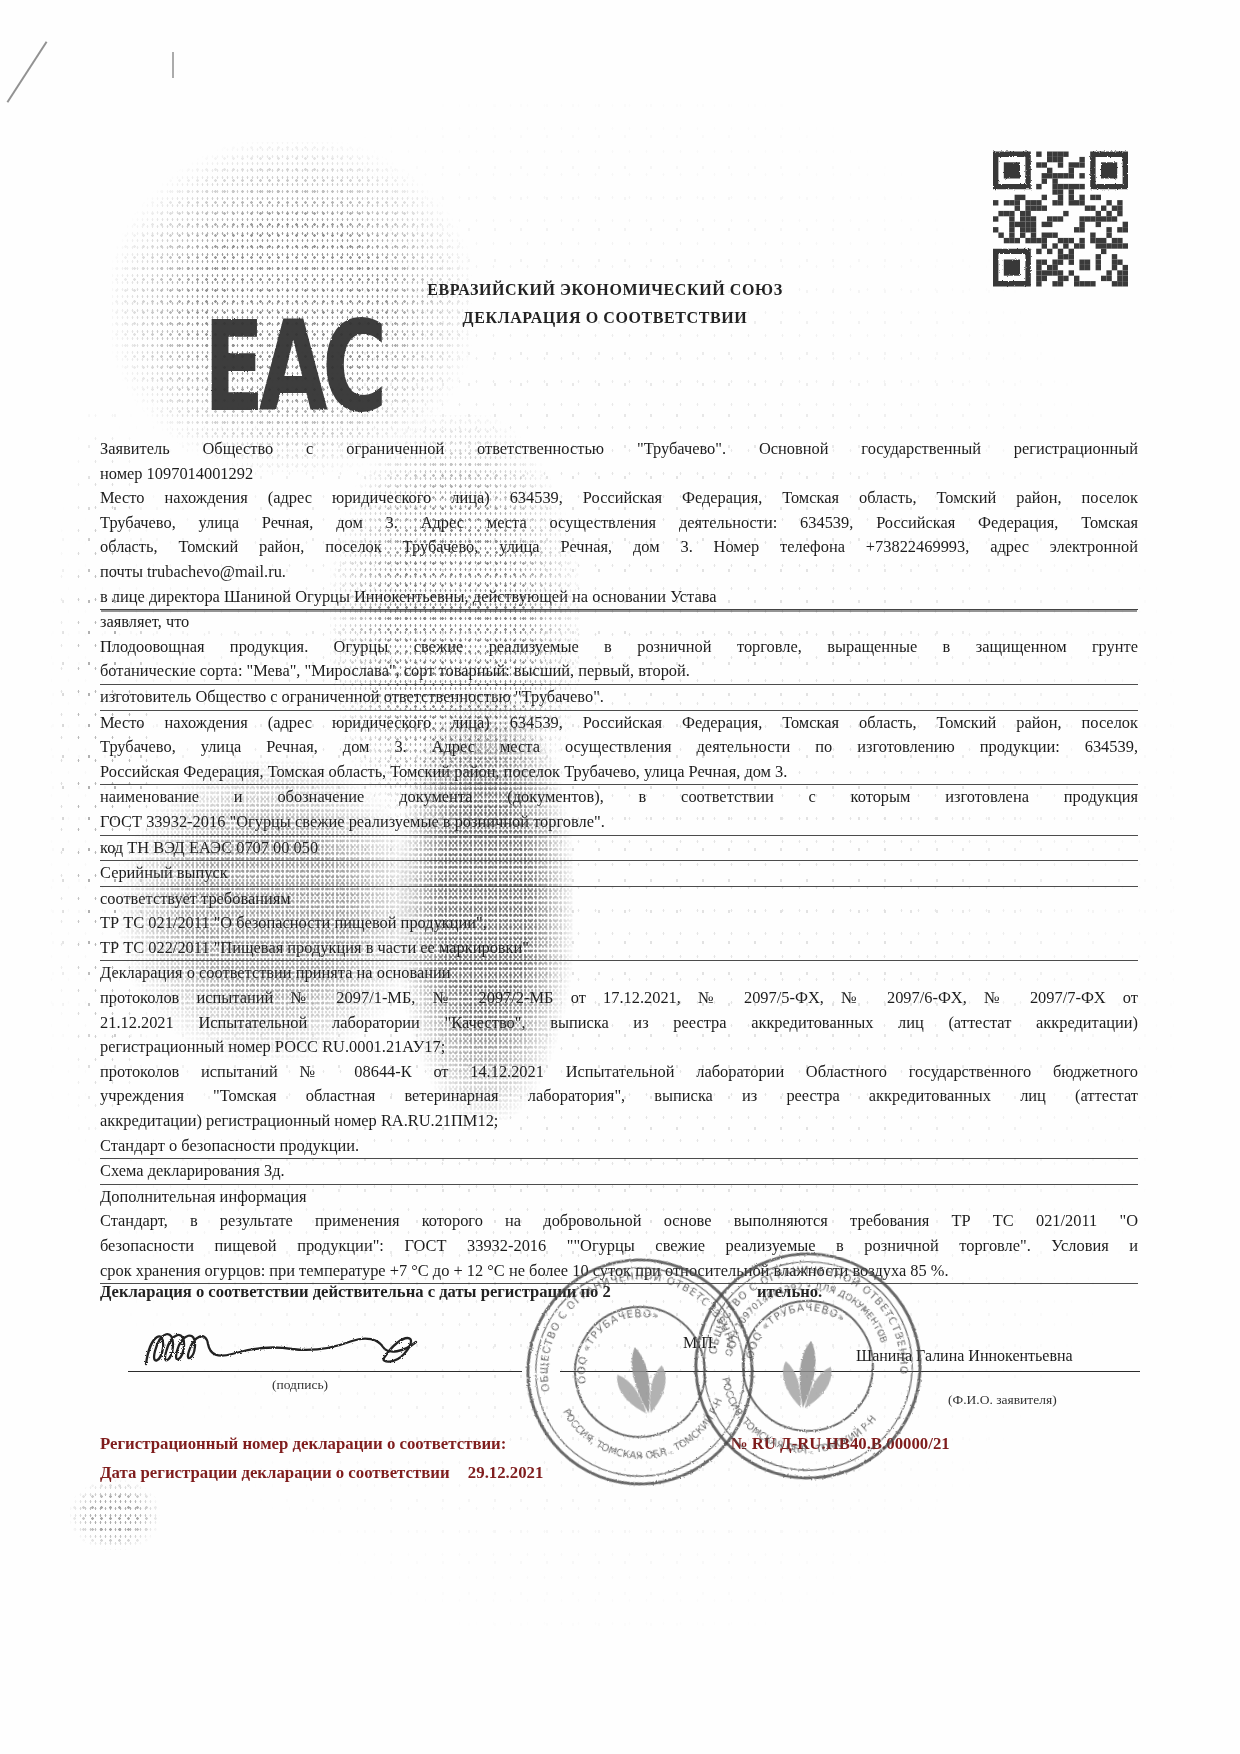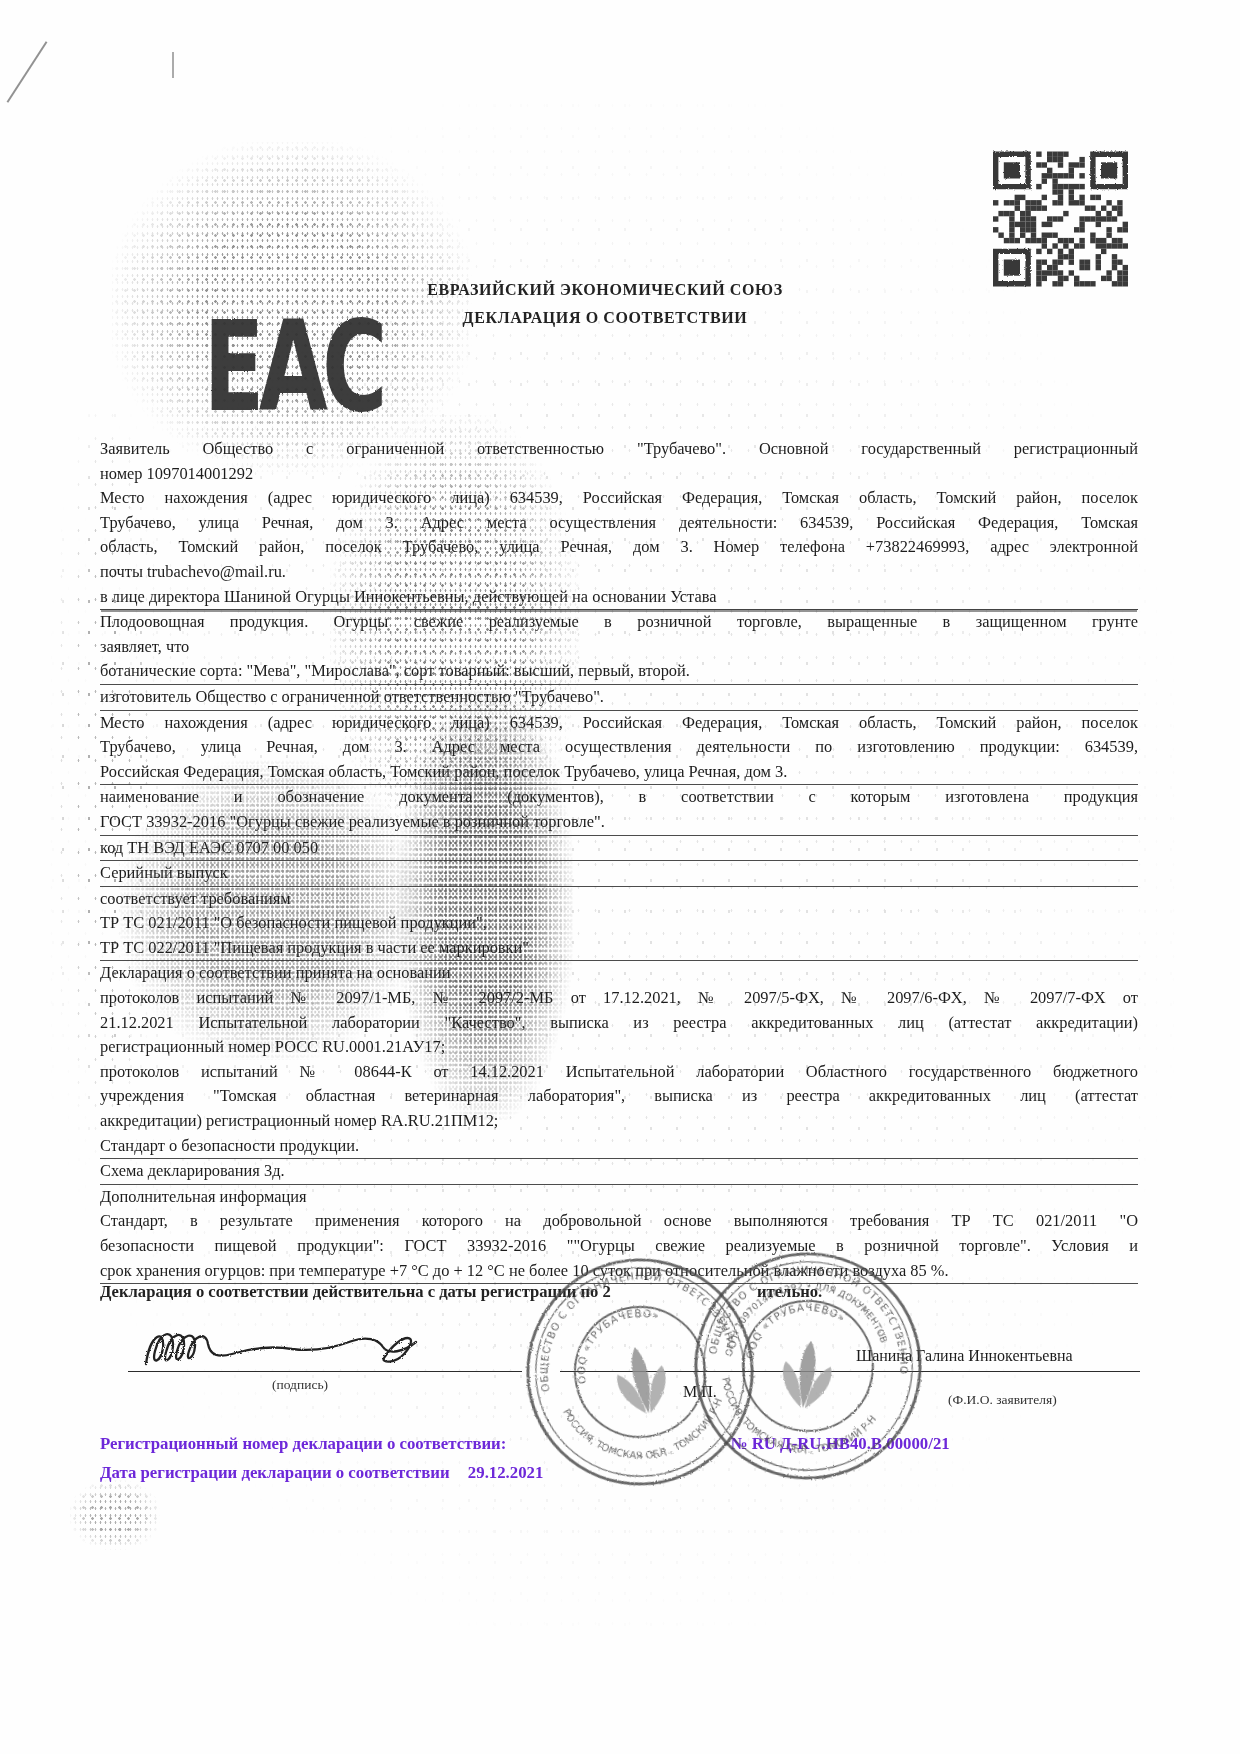--- a/index.html
+++ b/index.html
@@ -19,23 +19,23 @@
   
   .bodytext{left:100px;top:437px;width:1038px;font-size:16.4px;}
   .line{height:24.6px;line-height:24.6px;white-space:nowrap;overflow:visible;}
   .line.j{white-space:normal;text-align:justify;text-align-last:justify;}
   .line.u{border-bottom:1.4px solid rgba(45,45,45,.85);}
   .line.u2{border-bottom:1.4px solid rgba(45,45,45,.9);box-shadow:0 3px 0 -1px rgba(60,60,60,.55);}
   
   .validity{top:1282px;font-size:16.6px;font-weight:600;color:#222;}
   .sig-rule{height:0;border-bottom:1.6px solid #2c2c2c;}
   .caption{font-size:13.5px;color:#333;}
-  .mp{left:683px;top:1383px;font-size:16px;}
+  .mp{left:683px;top:1334px;font-size:16px;}
   .fio{left:856px;top:1347px;font-size:16px;white-space:nowrap;}
-  .regline{left:100px;font-size:16.8px;font-weight:600;color:#6d28d9;white-space:nowrap;}
+  .regline{left:100px;font-size:16.8px;font-weight:600;color:#7f1d1d;white-space:nowrap;}
   
   .stamp{opacity:.82;}
   .stamp-left{left:522px;top:1254px;transform:rotate(-12deg);}
   .stamp-right{left:690px;top:1248px;transform:rotate(7deg);}
   
   .noise{pointer-events:none;z-index:9;
     background-image:
       radial-gradient(rgba(50,50,50,.95) 1px, transparent 1.4px),
       radial-gradient(rgba(60,60,60,.9) .8px, transparent 1.1px);
     background-size:9px 11px,5px 7px;background-position:0 0,3px 4px;
@@ -288,22 +288,22 @@
 </div>
 
 <div class="abs bodytext">
   <div class="line j">Заявитель Общество с ограниченной ответственностью "Трубачево". Основной государственный регистрационный</div>
   <div class="line">номер 1097014001292</div>
   <div class="line j">Место нахождения (адрес юридического лица) 634539, Российская Федерация, Томская область, Томский район, поселок</div>
   <div class="line j">Трубачево, улица Речная, дом 3. Адрес места осуществления деятельности: 634539, Российская Федерация, Томская</div>
   <div class="line j">область, Томский район, поселок Трубачево, улица Речная, дом 3. Номер телефона +73822469993, адрес электронной</div>
   <div class="line">почты trubachevo@mail.ru.</div>
   <div class="line u2">в лице директора Шаниной Огурцы Иннокентьевны, действующей на основании Устава</div>
+  <div class="line">заявляет, что</div>
   <div class="line j">Плодоовощная продукция. Огурцы свежие реализуемые в розничной торговле, выращенные в защищенном грунте</div>
-  <div class="line">заявляет, что</div>
   <div class="line u">ботанические сорта: "Мева", "Мирослава", сорт товарный: высший, первый, второй.</div>
   <div class="line u">изготовитель Общество с ограниченной ответственностью "Трубачево".</div>
   <div class="line j">Место нахождения (адрес юридического лица) 634539, Российская Федерация, Томская область, Томский район, поселок</div>
   <div class="line j">Трубачево, улица Речная, дом 3. Адрес места осуществления деятельности по изготовлению продукции: 634539,</div>
   <div class="line u">Российская Федерация, Томская область, Томский район, поселок Трубачево, улица Речная, дом 3.</div>
   <div class="line j">наименование и обозначение документа (документов), в соответствии с которым изготовлена продукция</div>
   <div class="line u">ГОСТ 33932-2016 "Огурцы свежие реализуемые в розничной торговле".</div>
   <div class="line u">код ТН ВЭД ЕАЭС 0707 00 050</div>
   <div class="line u">Серийный выпуск</div>
   <div class="line">соответствует требованиям</div>

